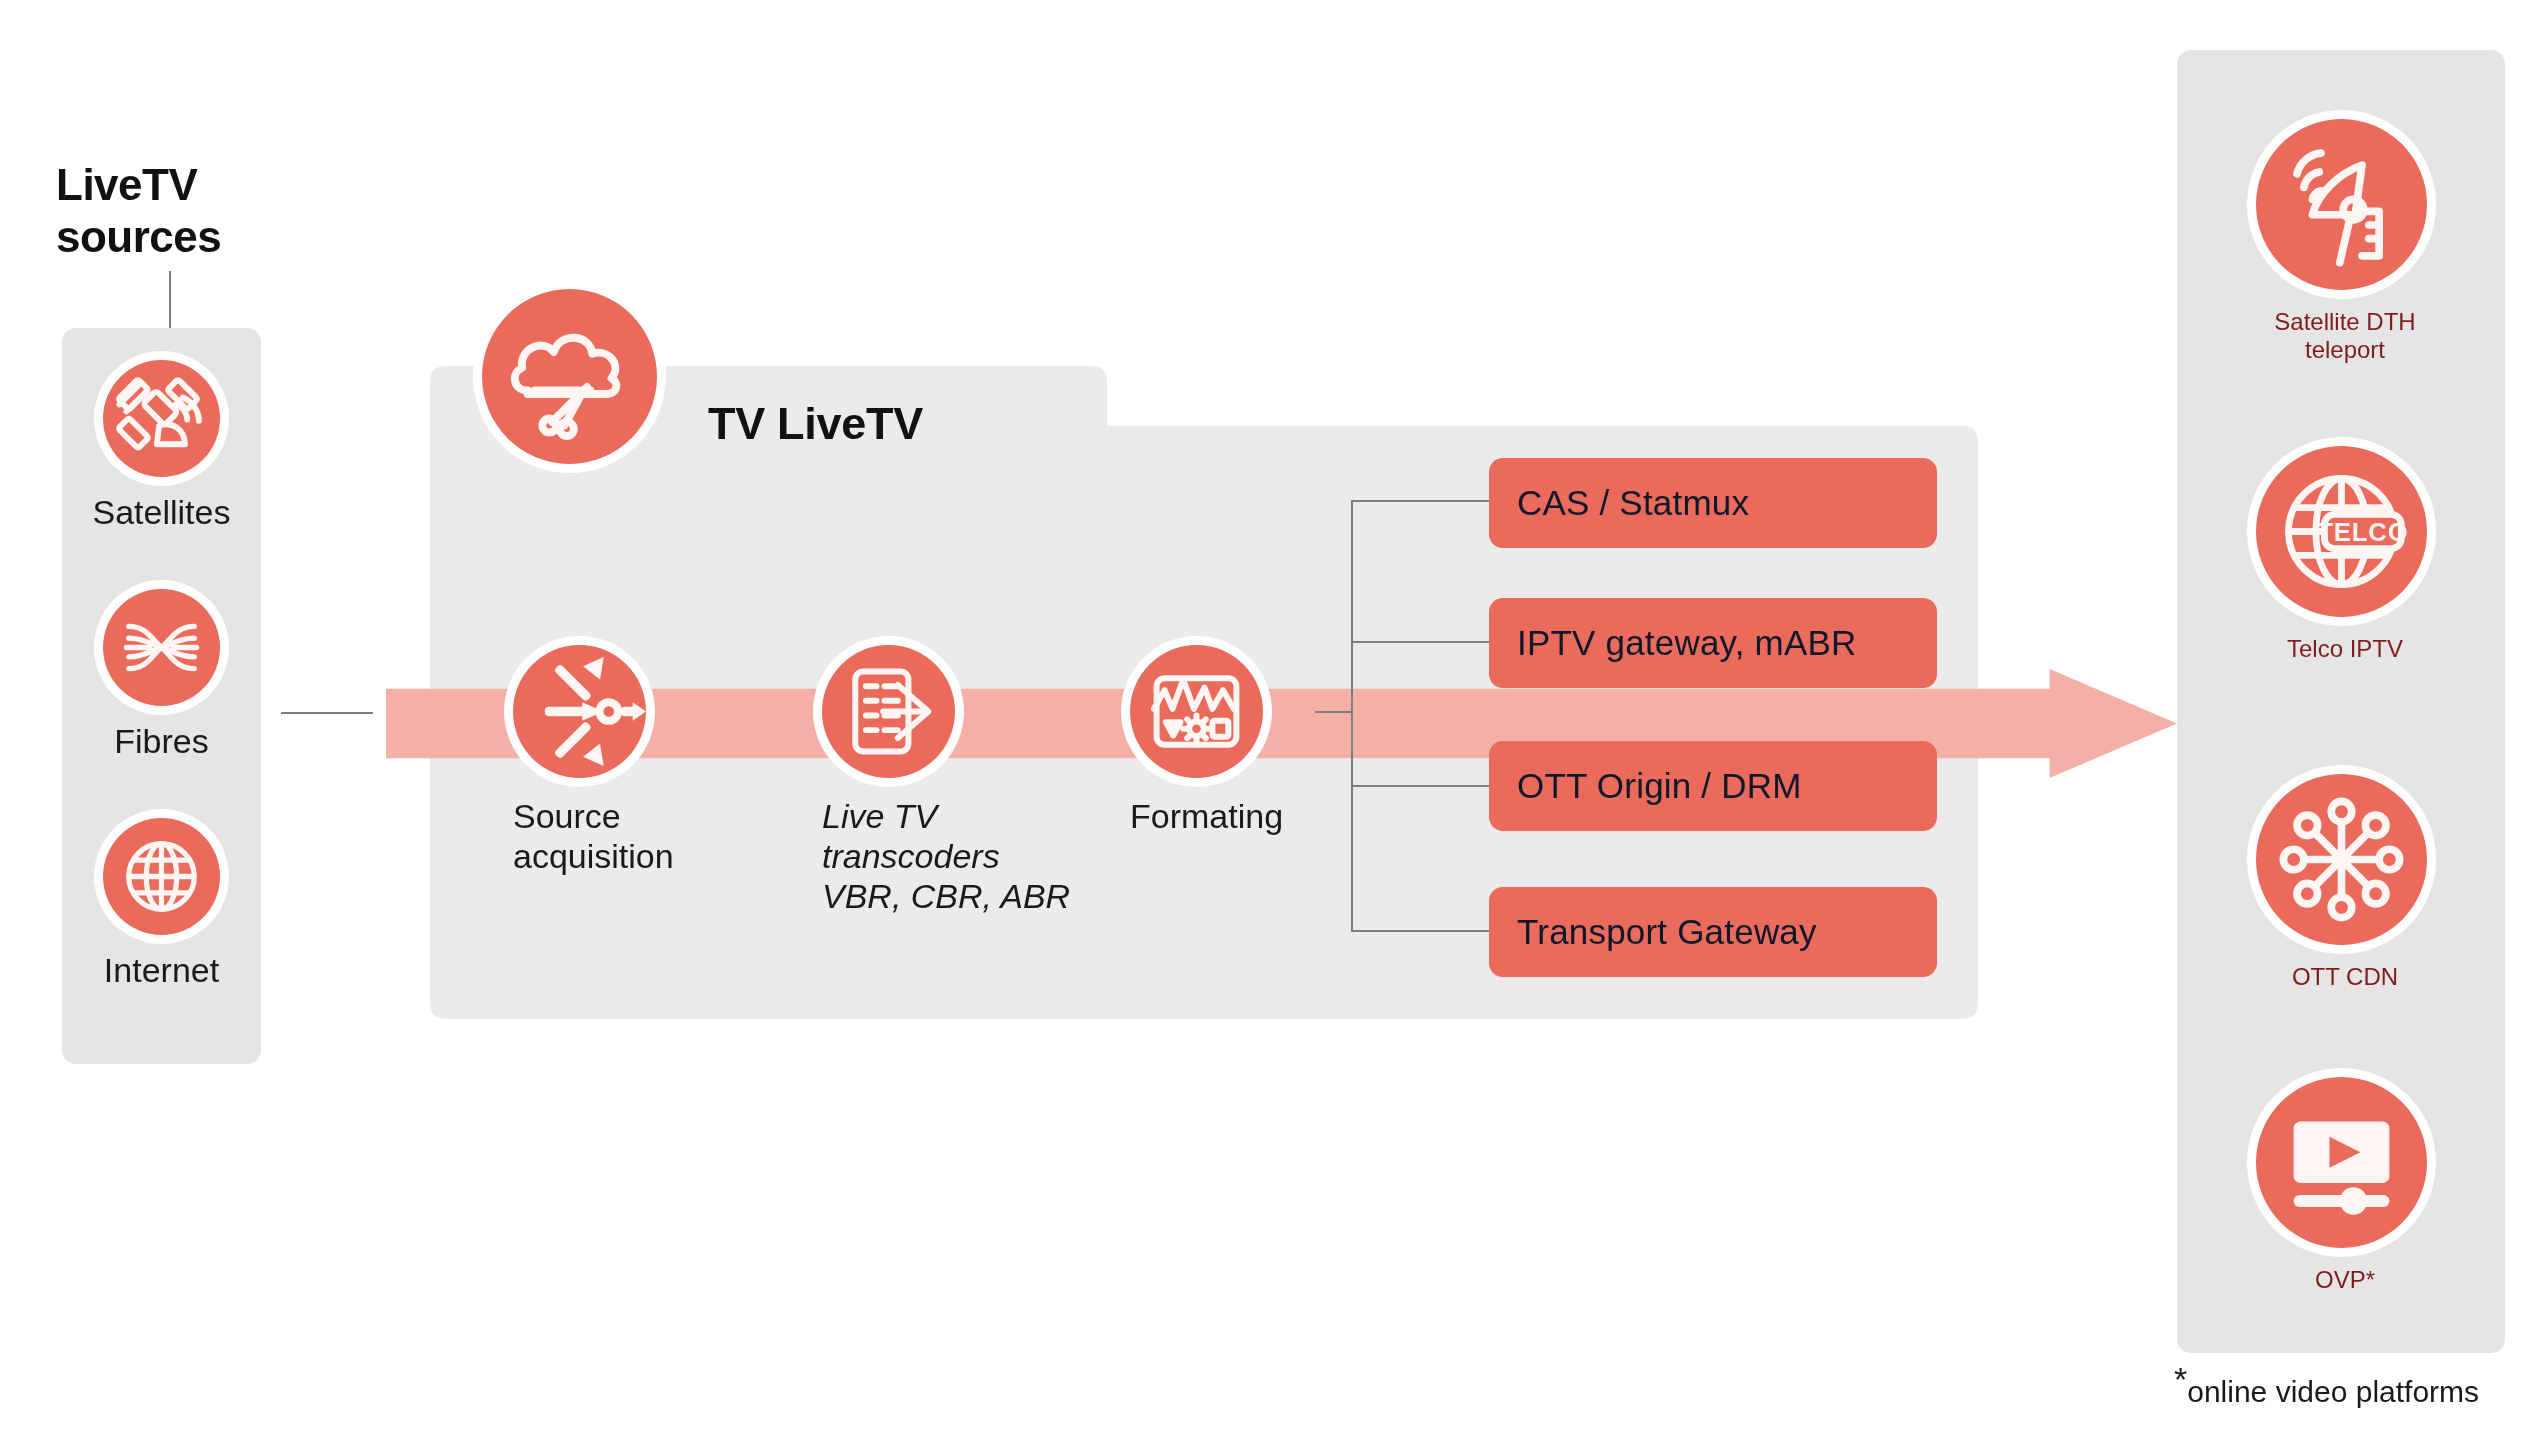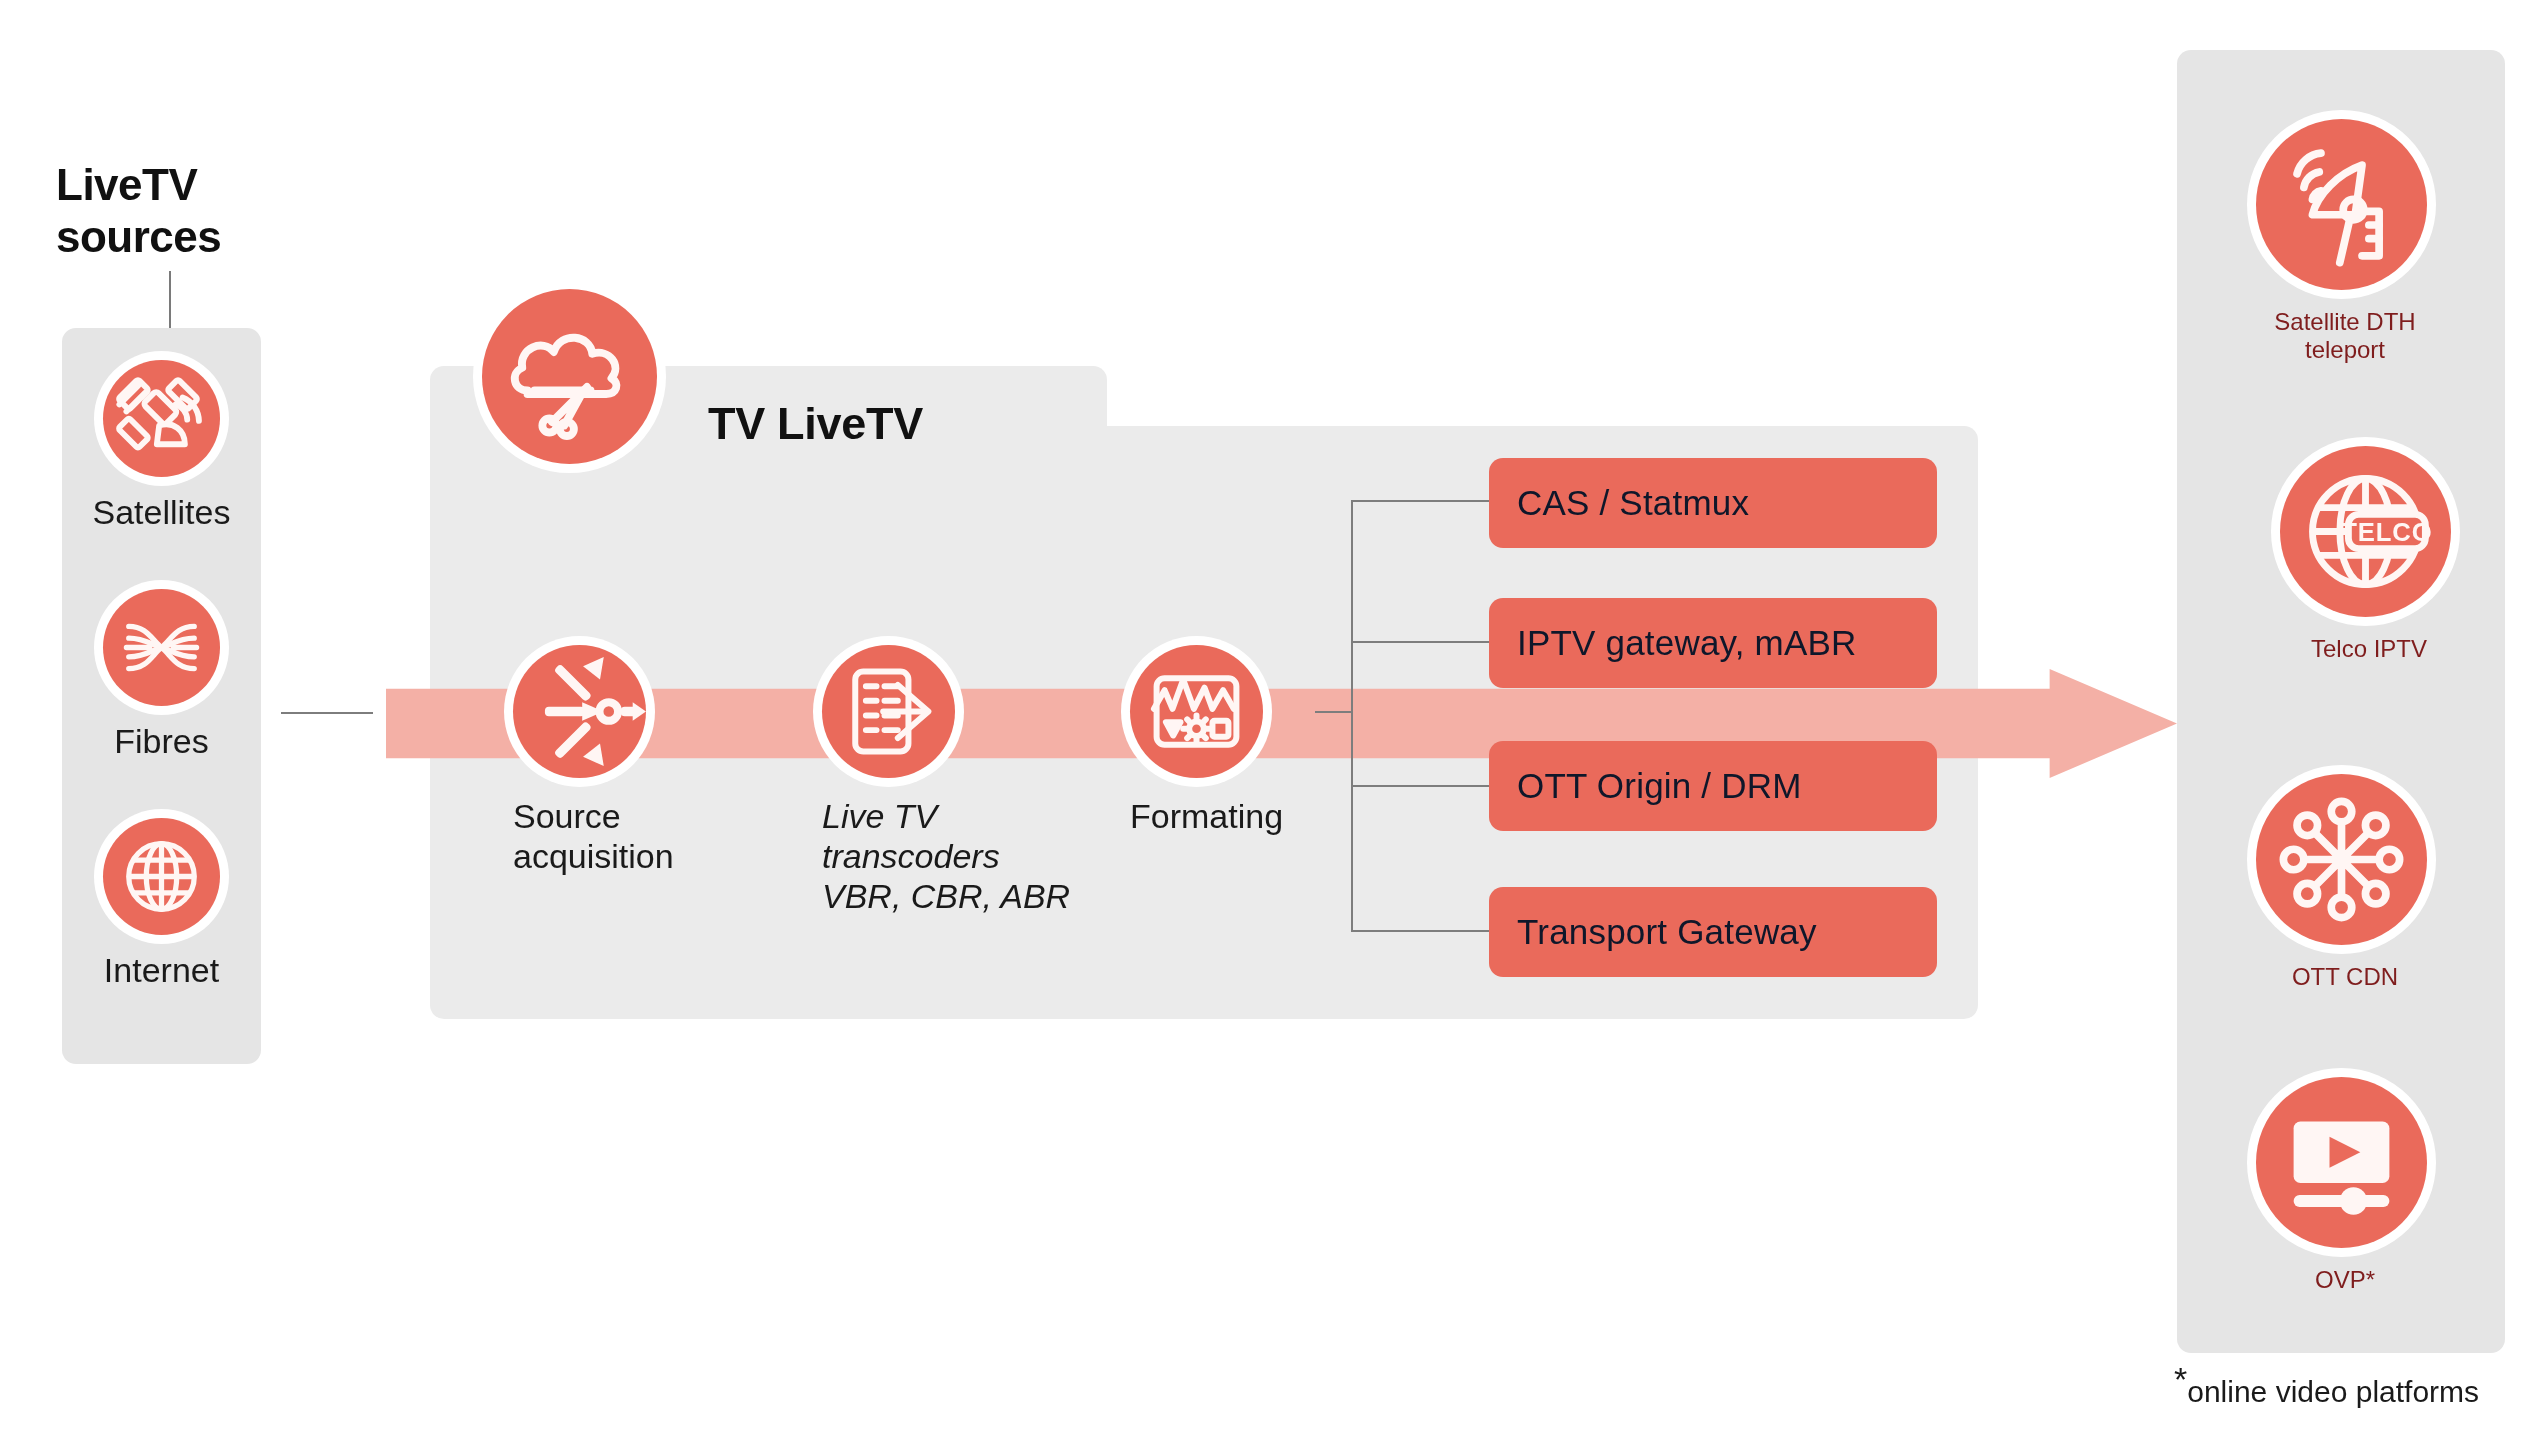--- a/index.html
+++ b/index.html
@@ -245,21 +245,21 @@
           <path d="M55 58 L49 84"></path>
           <path d="M62 54 H72 V80 H62"></path>
           <path d="M66 62 H72 M66 70 H72"></path>
         </g>
       </svg>
     </span>
     <div class="dest-label">Satellite DTH
 teleport</div>
   </div>
 
-  <div class="dest-item" style="top:446px;padding-left:24px;">
+  <div class="dest-item" style="top:446px;">
     <span class="badge" style="width:171px;height:171px;">
       <svg width="171" height="171" viewBox="0 0 100 100" aria-hidden="true">
         <g fill="none" stroke="#fff6f4" stroke-width="4">
           <circle cx="50" cy="50" r="31"></circle>
           <ellipse cx="50" cy="50" rx="15" ry="31"></ellipse>
           <path d="M19 50 H81 M23 36 H77 M23 64 H77 M50 19 V81"></path>
           <rect x="40" y="40" width="45" height="20" rx="6" fill="#ea6a5b"></rect>
         </g>
         <text x="62.5" y="55.5" text-anchor="middle" font-family="Liberation Sans, sans-serif" font-size="15" font-weight="bold" fill="#fff6f4" letter-spacing="0.5">TELCO</text>
       </svg>

